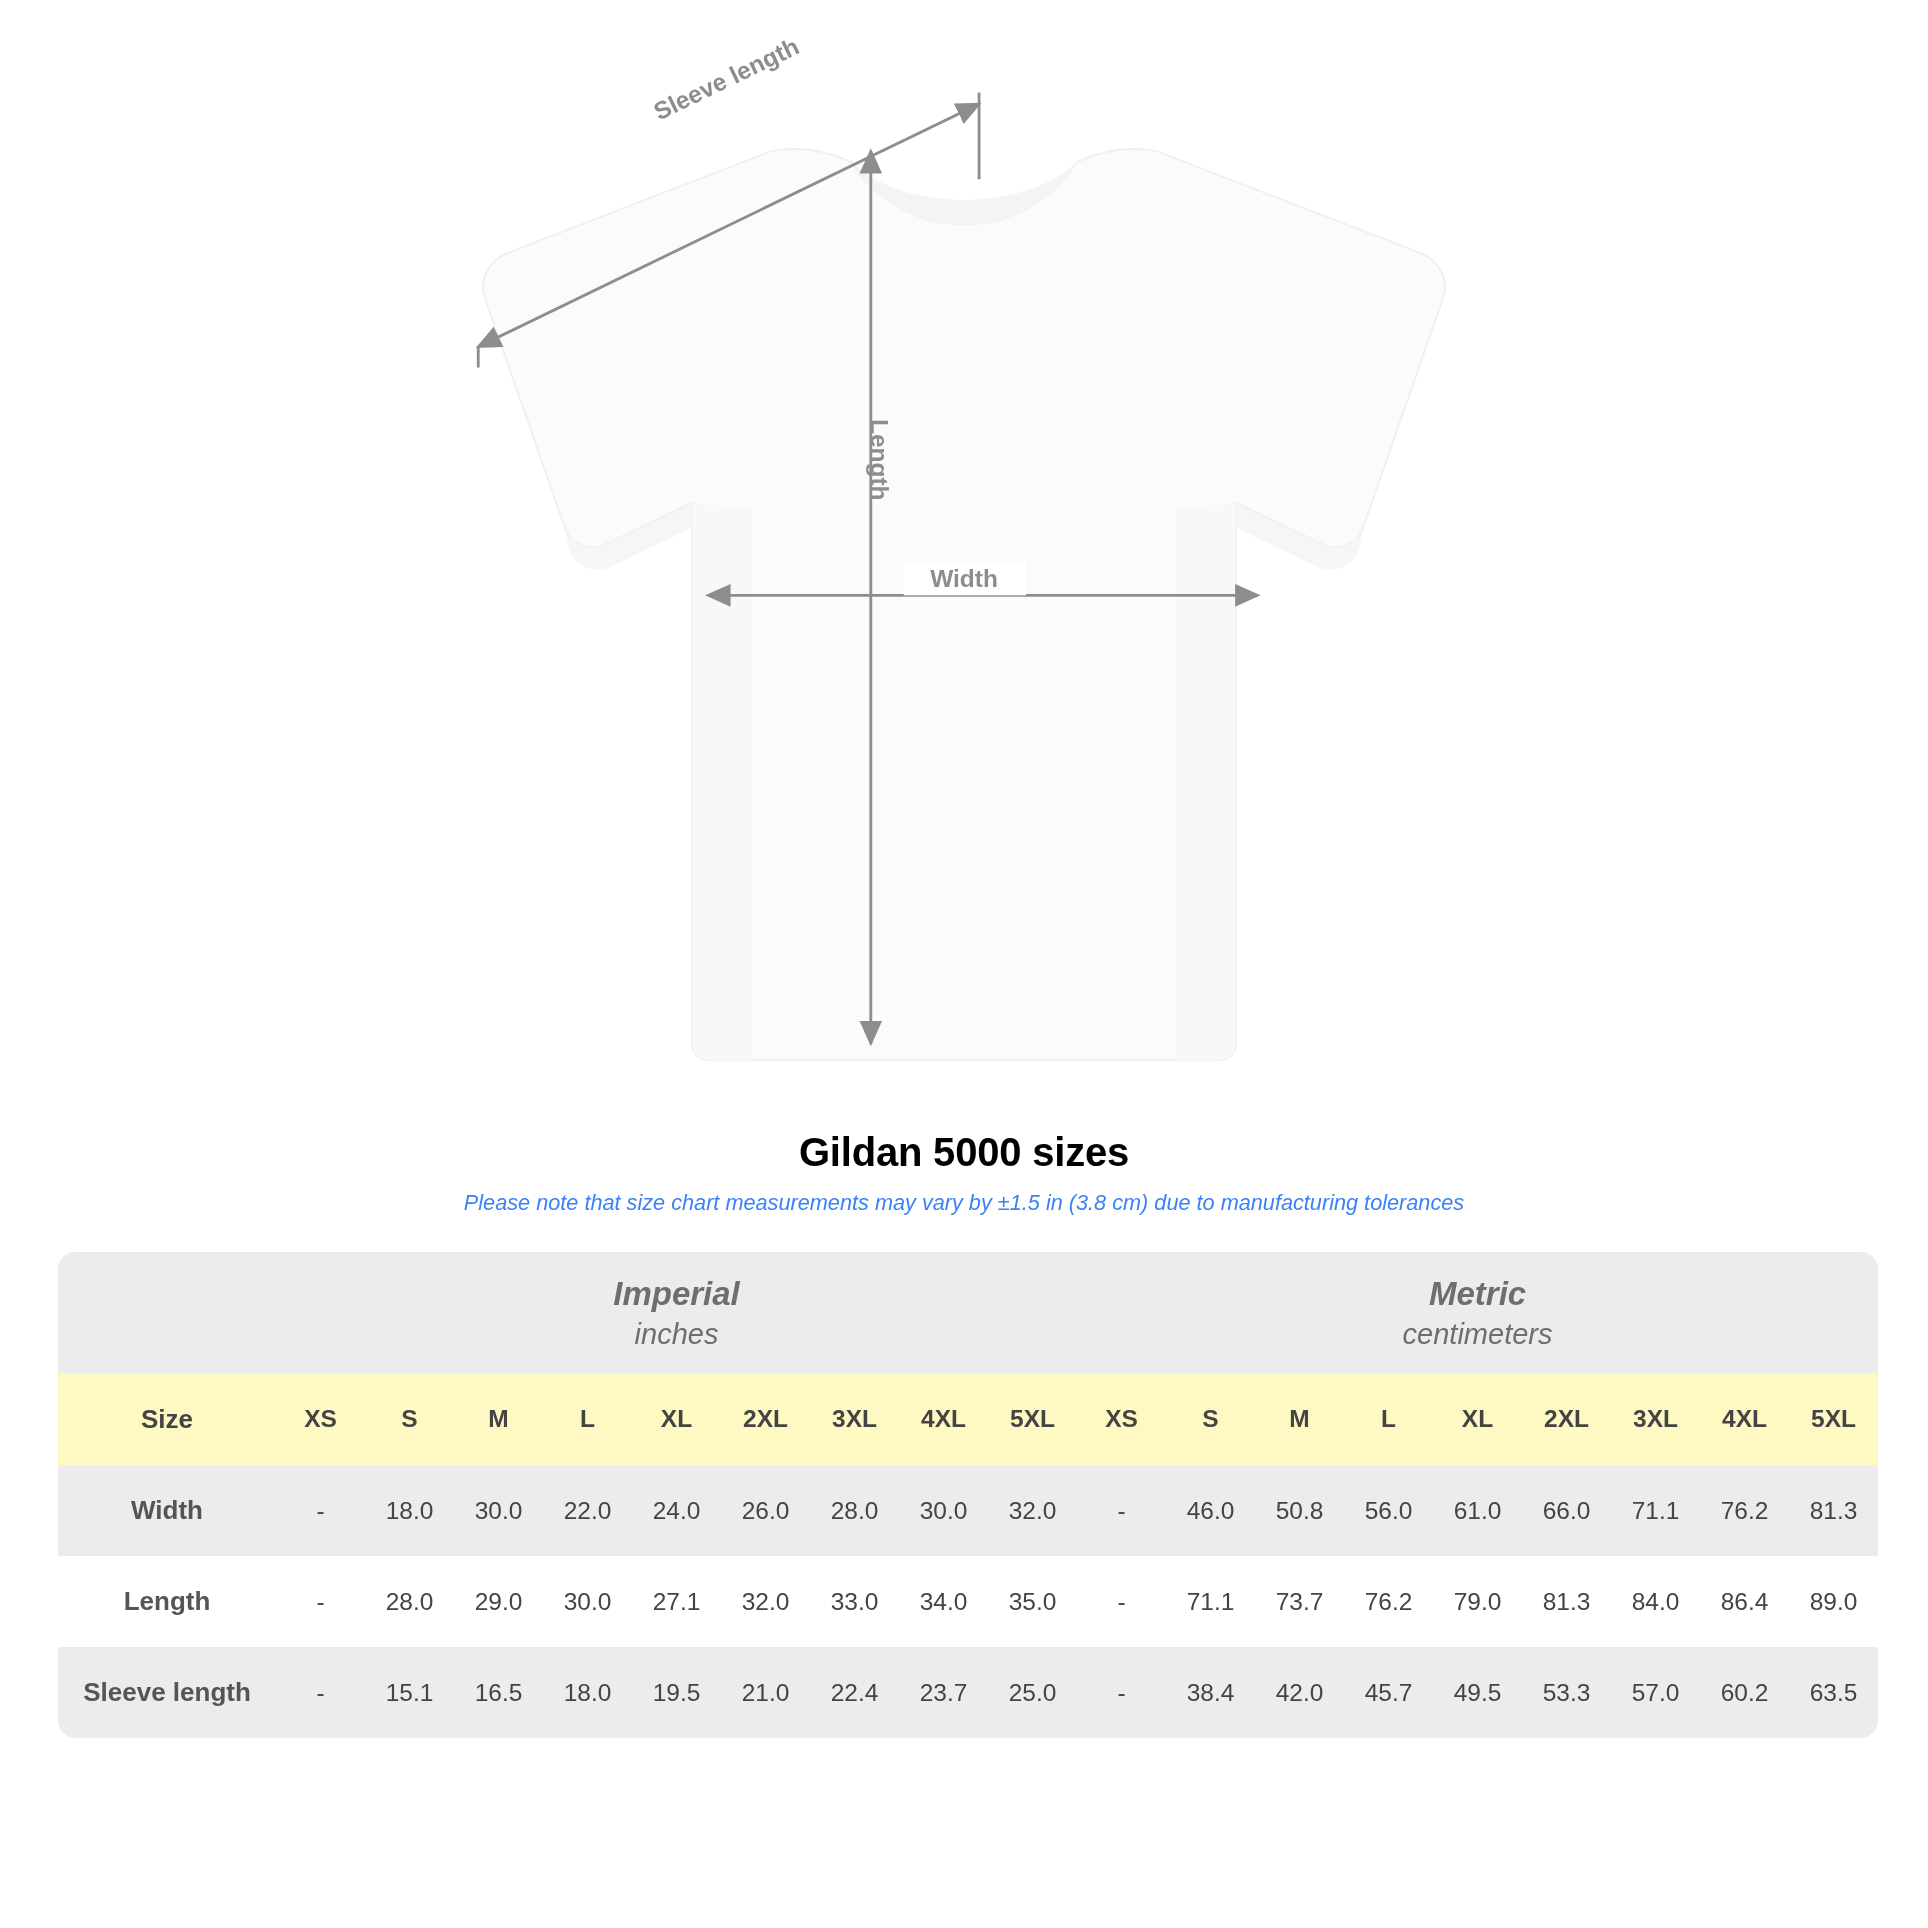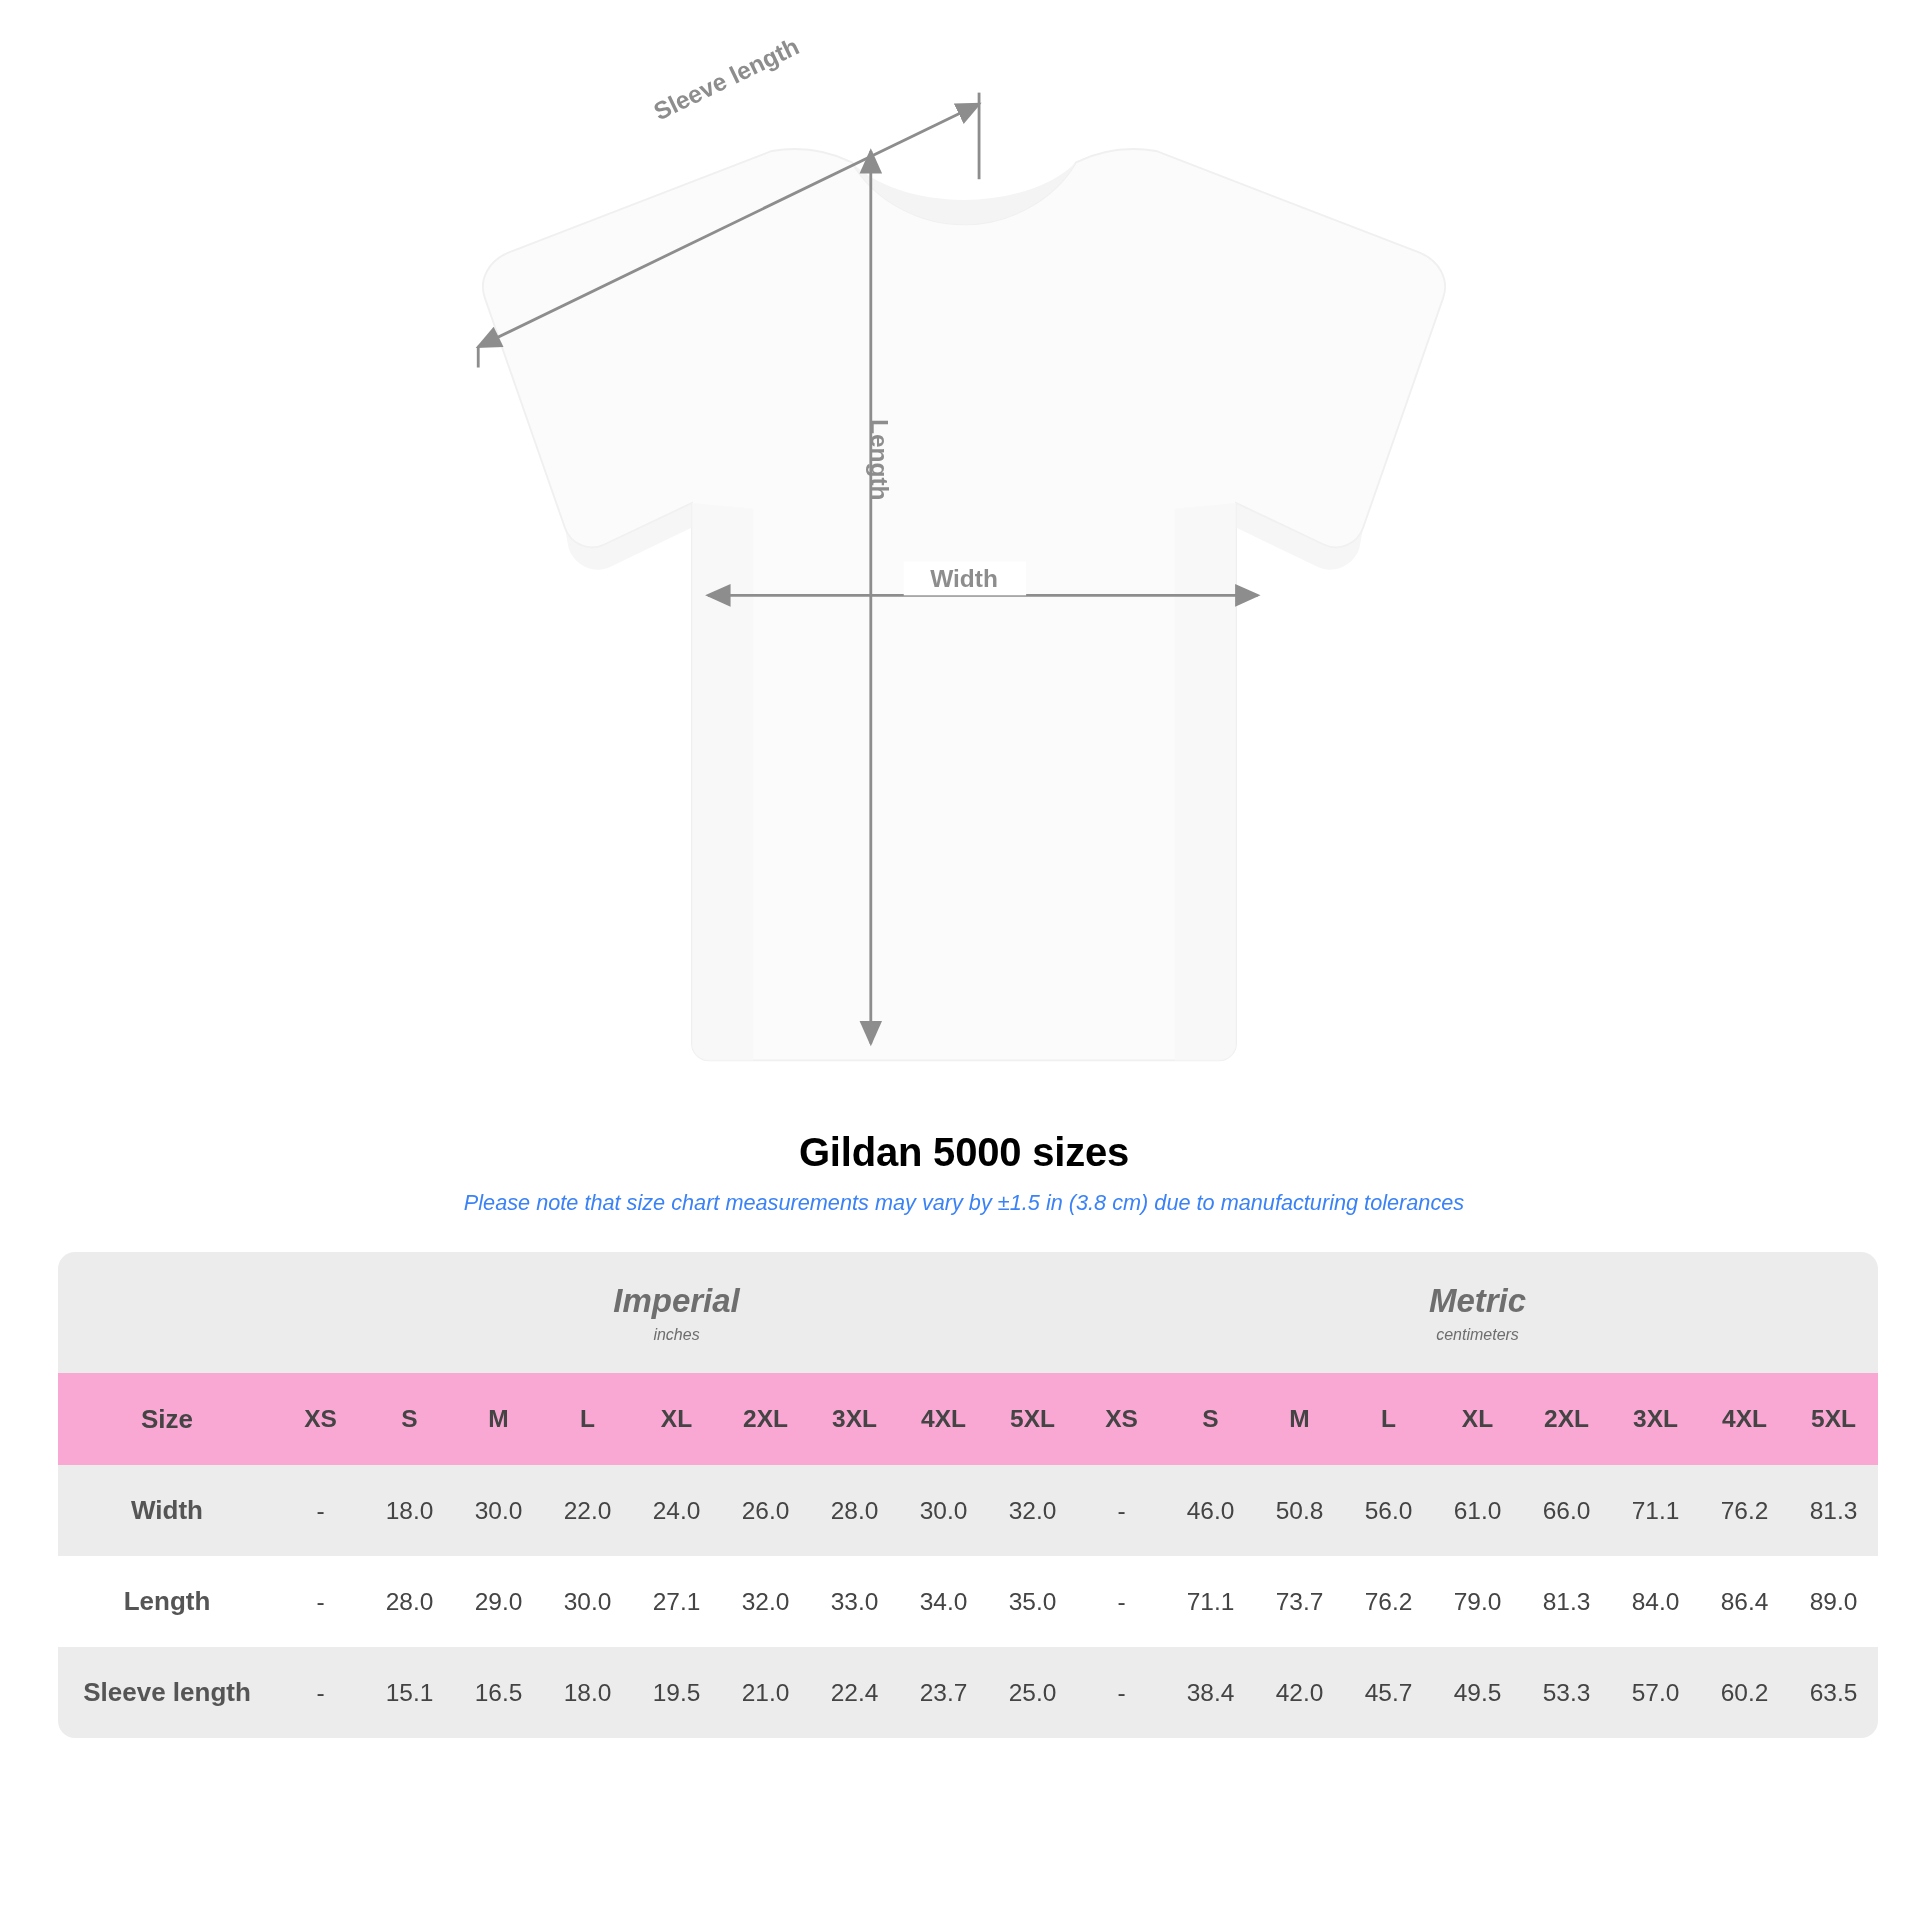--- a/index.html
+++ b/index.html
@@ -79,29 +79,29 @@
   .unit-row td.last-cell {
     border-top-right-radius: 17px;
   }
   .unit-name {
     font-size: 33px;
     font-weight: bold;
     font-style: italic;
     color: #6e6e6e;
   }
   .unit-sub {
-    font-size: 16px;
+    font-size: 29px;
     font-style: italic;
     color: #6e6e6e;
     margin-top: 5.6px;
   }
 
   
   .head-row td {
-    background: #f9a8d4;
+    background: #fef9c3;
     height: 90px;
     font-weight: bold;
     color: #555555;
     font-size: 26px;
   }
   .head-row td.rowlabel {
     font-size: 26px;
   }
 
   

